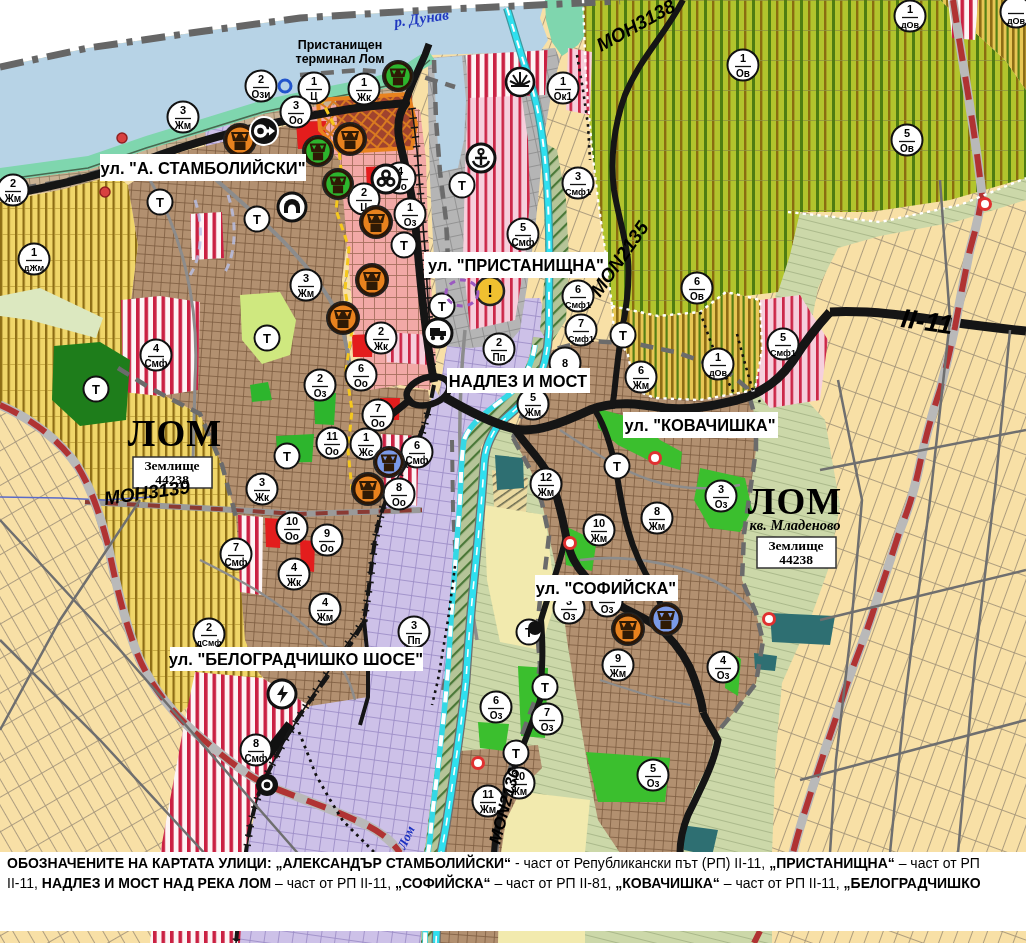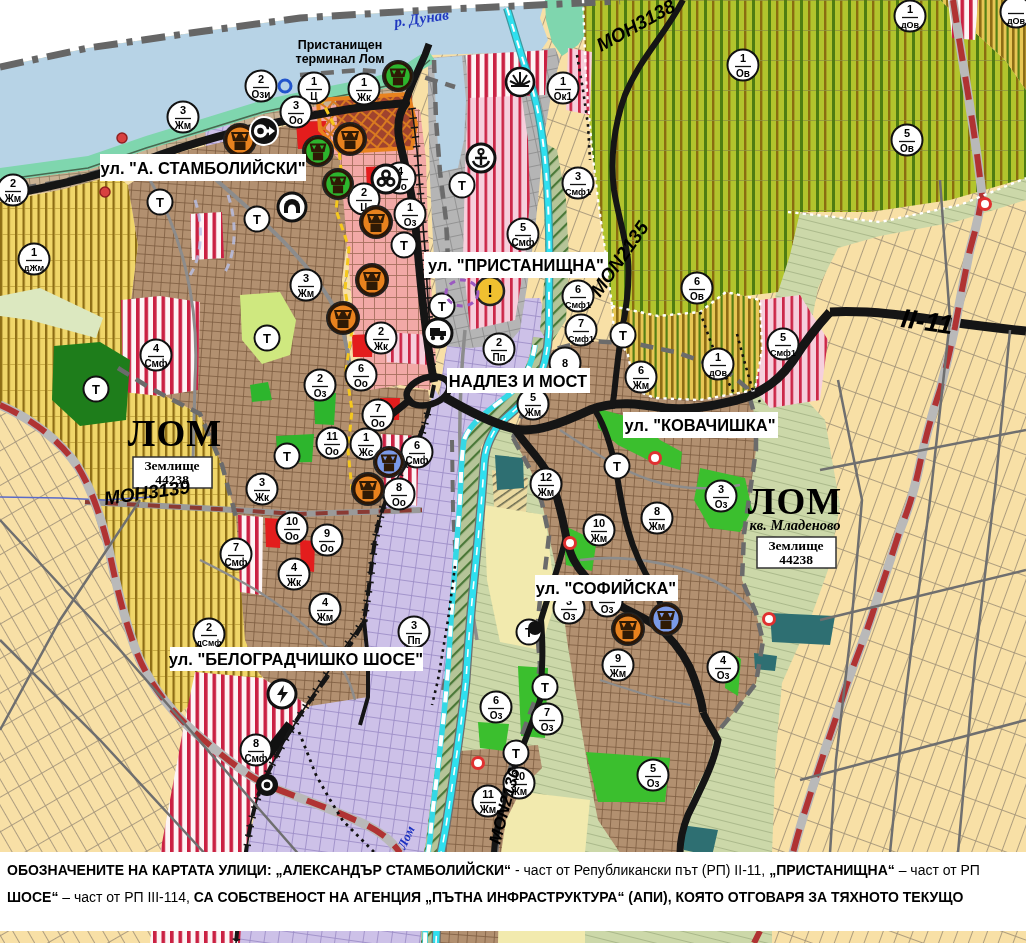--- a/index.html
+++ b/index.html
@@ -1,20 +1,20 @@
 <!DOCTYPE html>
 <html><head>
 <meta charset="utf-8">
 <style>
 html,body{margin:0;padding:0;background:#fff;}
 body{width:1026px;height:943px;position:relative;font-family:"Liberation Sans",sans-serif;overflow:hidden;}
 #map{position:absolute;left:0;top:0;}
 #band{position:absolute;left:0;top:852px;width:1026px;height:79px;background:#fff;font-family:"Liberation Sans",sans-serif;font-size:14px;line-height:19.5px;color:#000;padding:2px 6px 0 7px;box-sizing:border-box;font-weight:bold;}
 #band .n{font-weight:normal;}
-#band .bl{white-space:nowrap;margin-top:7px;}
+#band .bl{white-space:nowrap;}
 .cl{font-weight:bold;}
 </style>
 </head>
 <body>
 <svg id="map" width="1026" height="943" viewBox="0 0 1026 943">
 <defs>
 <pattern id="patBeige" width="14" height="38" patternUnits="userSpaceOnUse" patternTransform="rotate(20)">
   <rect width="14" height="38" fill="#f8e0a6"></rect>
   <rect width="0.9" height="38" fill="#a5967a"></rect>
   <rect width="14" height="0.9" fill="#a5967a"></rect>
@@ -1025,14 +1025,14 @@
 
 <text x="900" y="327" font-size="27" font-style="italic" transform="rotate(8 900 327)">II-11</text>
 
 <text x="500" y="845" font-size="17" font-style="italic" transform="rotate(-75 500 845)">MON2136</text>
 
 <text x="405" y="850" font-size="13" font-style="italic" fill="#1a30c0" font-family="Liberation Serif, serif" transform="rotate(-65 405 850)">Лом</text>
 </g>
 </svg>
 <div id="band">
     <div class="bl"><span class="cl">ОБОЗНАЧЕНИТЕ НА КАРТАТА УЛИЦИ: „АЛЕКСАНДЪР СТАМБОЛИЙСКИ“</span><span class="n"> - част от Републикански път (РП) II-11, </span><span class="cl">„ПРИСТАНИЩНА“</span><span class="n"> – част от РП</span></div>
-    <div class="bl"><span class="cl">ШОСЕ“</span><span class="n"> – част от РП III-114, </span><span class="cl">СА СОБСТВЕНОСТ НА АГЕНЦИЯ „ПЪТНА ИНФРАСТРУКТУРА“ (АПИ), КОЯТО ОТГОВАРЯ ЗА ТЯХНОТО ТЕКУЩО</span></div>
+    <div class="bl"><span class="n">II-11, </span><span class="cl">НАДЛЕЗ И МОСТ НАД РЕКА ЛОМ</span><span class="n"> – част от РП II-11, </span><span class="cl">„СОФИЙСКА“</span><span class="n"> – част от РП II-81, </span><span class="cl">„КОВАЧИШКА“</span><span class="n"> – част от РП II-11, </span><span class="cl">„БЕЛОГРАДЧИШКО</span></div>
   </div>
 
 </body></html>

